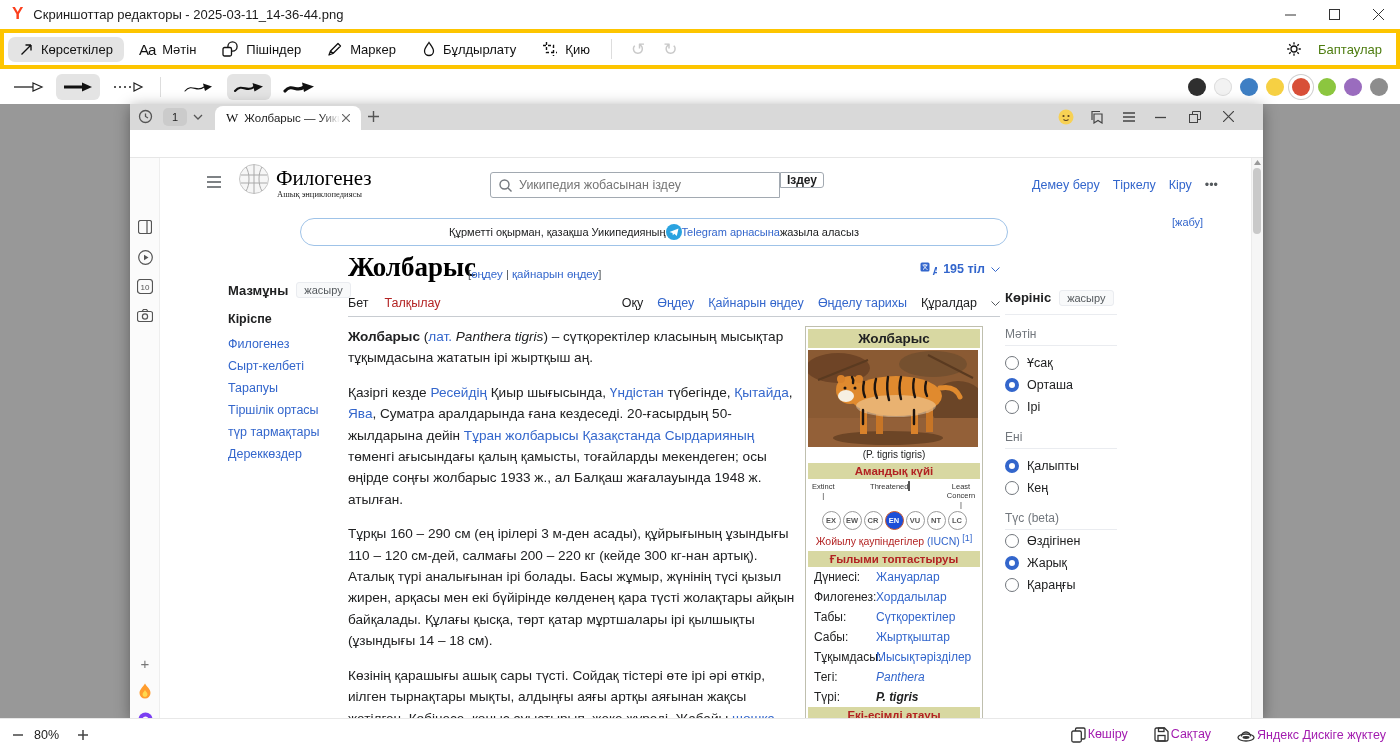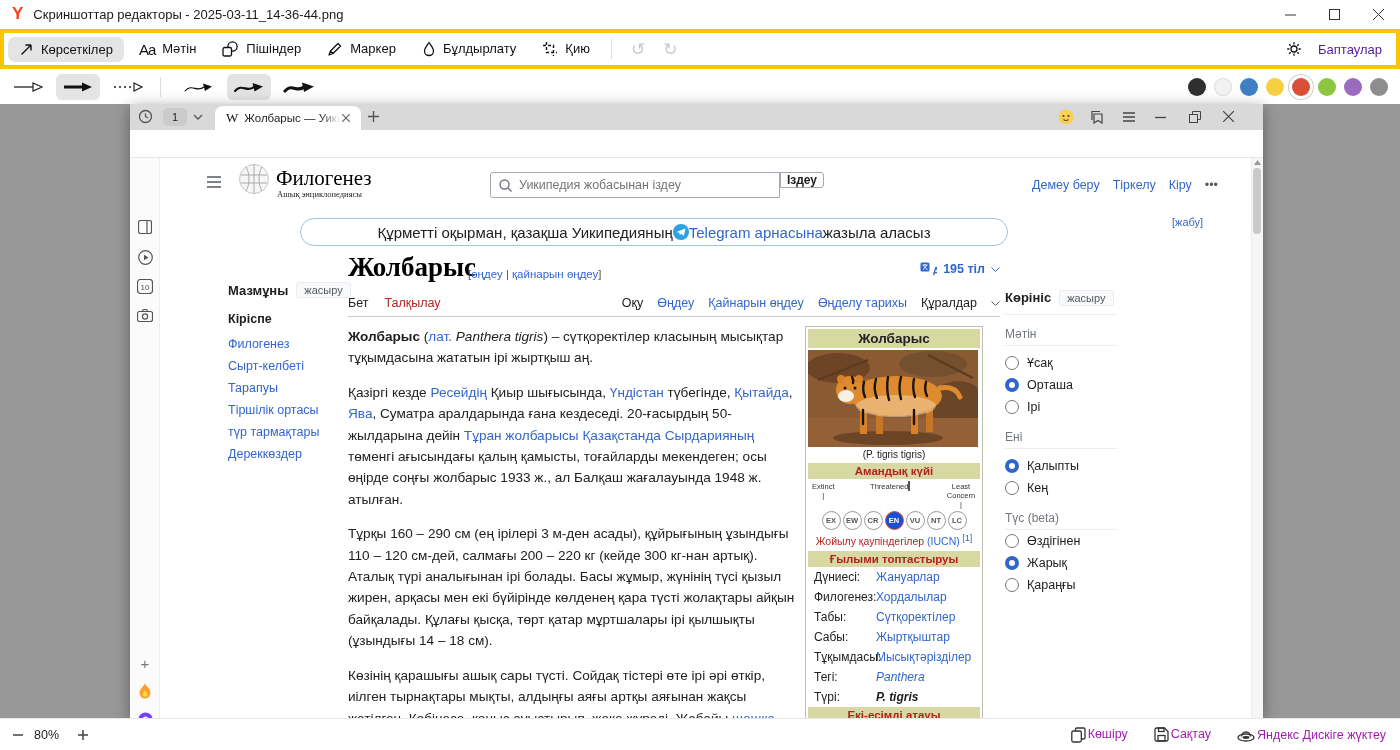--- a/index.html
+++ b/index.html
@@ -10,25 +10,25 @@
   svg{display:block}
 
   
   .titlebar{left:0;top:0;width:1400px;height:28px;background:#fff;display:flex;align-items:center}
   .ylogo{font-weight:bold;color:#fc3f1d;font-size:17px;margin:0 10px 0 12px}
   .wtitle{font-size:13px;color:#1b1b1b}
   .winbtns{position:absolute;right:0;top:0;height:28px;display:flex}
   .wbtn{width:44px;height:28px;display:flex;align-items:center;justify-content:center;color:#333}
 
   .toolframe{left:0;top:29px;width:1400px;height:40px;border:4px solid #fdc500;background:#fff;display:flex;align-items:center}
-  .tool{display:flex;gap:7px;font-size:13px;color:#111;padding:5px 11px;border-radius:7px;margin-left:4px;white-space:nowrap}
+  .tool{display:flex;align-items:center;gap:7px;font-size:13px;color:#111;padding:5px 11px;border-radius:7px;margin-left:4px;white-space:nowrap}
   .tool.sel{background:#e4e4e4}
   .tsep{width:1px;height:20px;background:#ddd;margin:0 10px}
   .undo{font-size:17px;color:#c9c9c9;padding:0 9px}
-  .settings{position:absolute;right:14px;display:flex;align-items:center;gap:16px;font-size:13px;color:#4c1d95}
+  .settings{position:absolute;right:14px;display:flex;align-items:center;gap:16px;font-size:13px;color:#4d7c0f}
 
   .optrow{left:0;top:69px;width:1400px;height:35px;background:#fff;display:flex;align-items:center}
   .opt{width:44px;height:26px;border-radius:6px;display:flex;align-items:center;justify-content:center;margin-left:6px}
   .opt.sel{background:#e4e4e4}
   .palette{position:absolute;right:12px;display:flex;align-items:center;gap:8px}
   .swatch{width:18px;height:18px;border-radius:50%}
   .swatch.light{box-shadow:inset 0 0 0 1px #ddd}
   .swatch.cursel{box-shadow:0 0 0 3px #fff,0 0 0 4px #cfcfcf}
 
   
@@ -67,21 +67,21 @@
   .sup{vertical-align:super;font-size:9px;line-height:0}
   .chip{font-size:11px;color:#54595d;background:#f8f9fa;border:1px solid #eaecf0;border-radius:3px;padding:1px 7px}
   .hline{background:#c8ccd1;height:1px}
   .hline2{background:#eaecf0;height:1px}
 
   .searchbox{left:360px;top:68px;width:290px;height:26px;border:1px solid #a2a9b1;border-radius:3px 0 0 3px;display:flex;align-items:center;padding:0 8px;gap:7px;background:#fff}
   .searchbox input{border:none;outline:none;font-size:12.5px;width:230px;font-family:"Liberation Sans",sans-serif;color:#202122}
   .searchbtn{left:650px;top:68px;width:44px;height:16px;border:1px solid #a2a9b1;border-radius:0 3px 3px 0;background:#fff;font-size:12px;font-weight:bold;color:#202122;display:flex;align-items:center;justify-content:center}
   .toplinks{left:820px;top:74px;width:268px;display:flex;justify-content:flex-end;gap:13px;font-size:12.5px}
 
-  .banner{left:170px;top:114px;width:708px;height:28px;border:1px solid #9fc3e8;border-radius:14px;display:flex;align-items:center;justify-content:center;font-size:15px;color:#202122}
+  .banner{left:170px;top:114px;width:708px;height:28px;border:1px solid #9fc3e8;border-radius:14px;display:flex;align-items:center;justify-content:center;font-size:11px;color:#202122}
 
   .h1{left:218px;top:148px;font-size:27px;color:#000}
   .editlinks{left:338px;top:164px;font-size:11.5px}
   .langbar{left:700px;top:158px;width:170px;display:flex;justify-content:flex-end;align-items:center;gap:6px;font-size:12.5px;color:#36c;font-weight:bold}
   .pagetabs-l{left:218px;top:192px;display:flex;gap:16px;font-size:12.5px}
   .pagetabs-r{left:470px;top:192px;width:400px;display:flex;justify-content:flex-end;gap:14px;font-size:12.5px;white-space:nowrap}
 
   .toc{left:98px;top:178px;width:112px;font-size:12.5px}
   .tocitem{margin-top:8px;display:block;color:#3366cc;white-space:nowrap}
 

